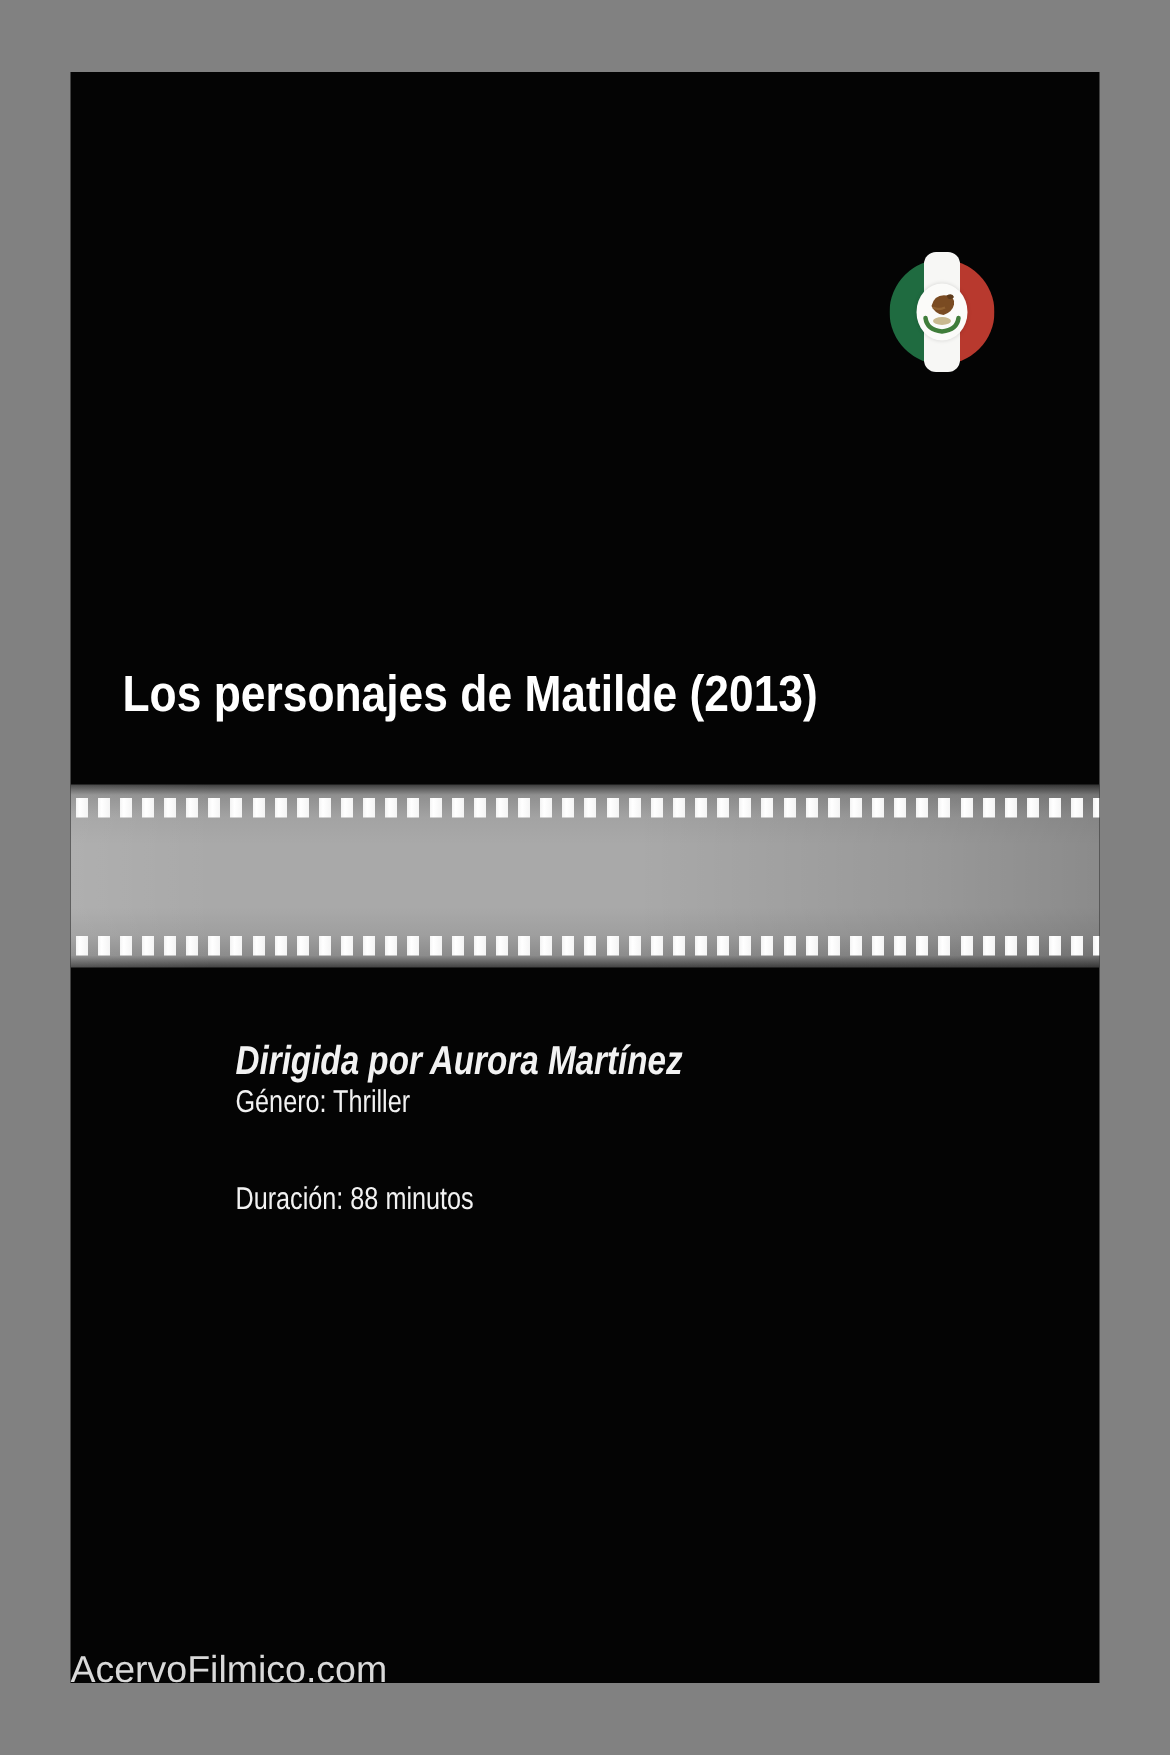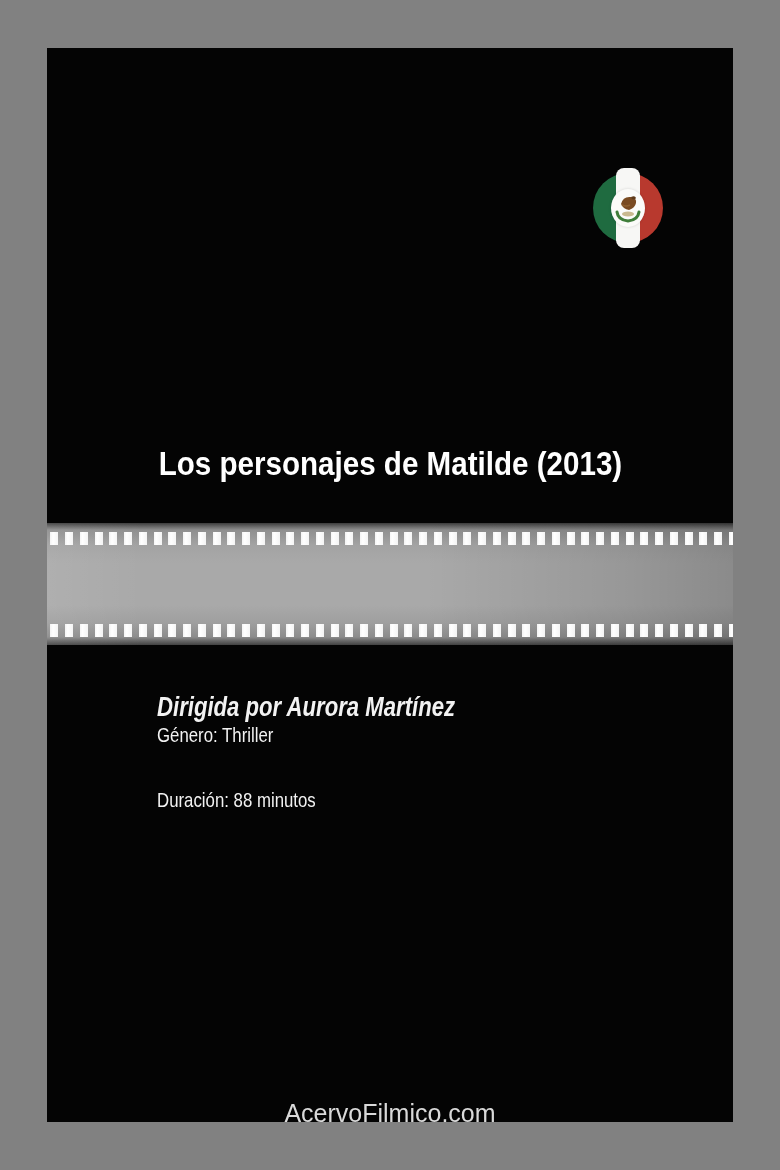--- a/index.html
+++ b/index.html
@@ -40,21 +40,21 @@
     position: absolute; left: 24px; top: 26px;
     width: 34px; height: 38px; border-radius: 50%;
     background: #fbfbf9;
     box-shadow: 0 0 3px rgba(0,0,0,0.15);
   }
   .flag-emblem { position: absolute; left: 24px; top: 26px; width: 34px; height: 38px; }
 
   
   .title {
     position: absolute; left: 0; top: 396px; width: 100%;
-    text-align: center; line-height: 38px;
+    text-align: left; line-height: 38px;
     color: var(--title-text, #ffffff);
     font-size: 34px; font-weight: bold; white-space: nowrap;
   }
   .title span { display: inline-block; transform: scaleX(0.87); transform-origin: center; }
 
   
   .filmstrip {
     position: absolute; left: 0; top: 475px;
     width: 100%; height: 122px;
     background:
@@ -86,21 +86,21 @@
     transform: scaleX(0.80); transform-origin: left center; white-space: nowrap;
   }
   .credit-duration {
     font-size: 21px; line-height: 26px; margin-top: 39px;
     transform: scaleX(0.80); transform-origin: left center; white-space: nowrap;
   }
 
   
   .site {
     position: absolute; left: 0; top: 1053px; width: 100%;
-    text-align: center; font-size: 25px; line-height: 25px;
+    text-align: left; font-size: 25px; line-height: 25px;
     color: var(--watermark-text, #d9d9d9); white-space: nowrap;
   }
 </style>
 </head>
 <body>
 
 <div class="canvas">
   <div class="poster">
 
     <div class="flag">

